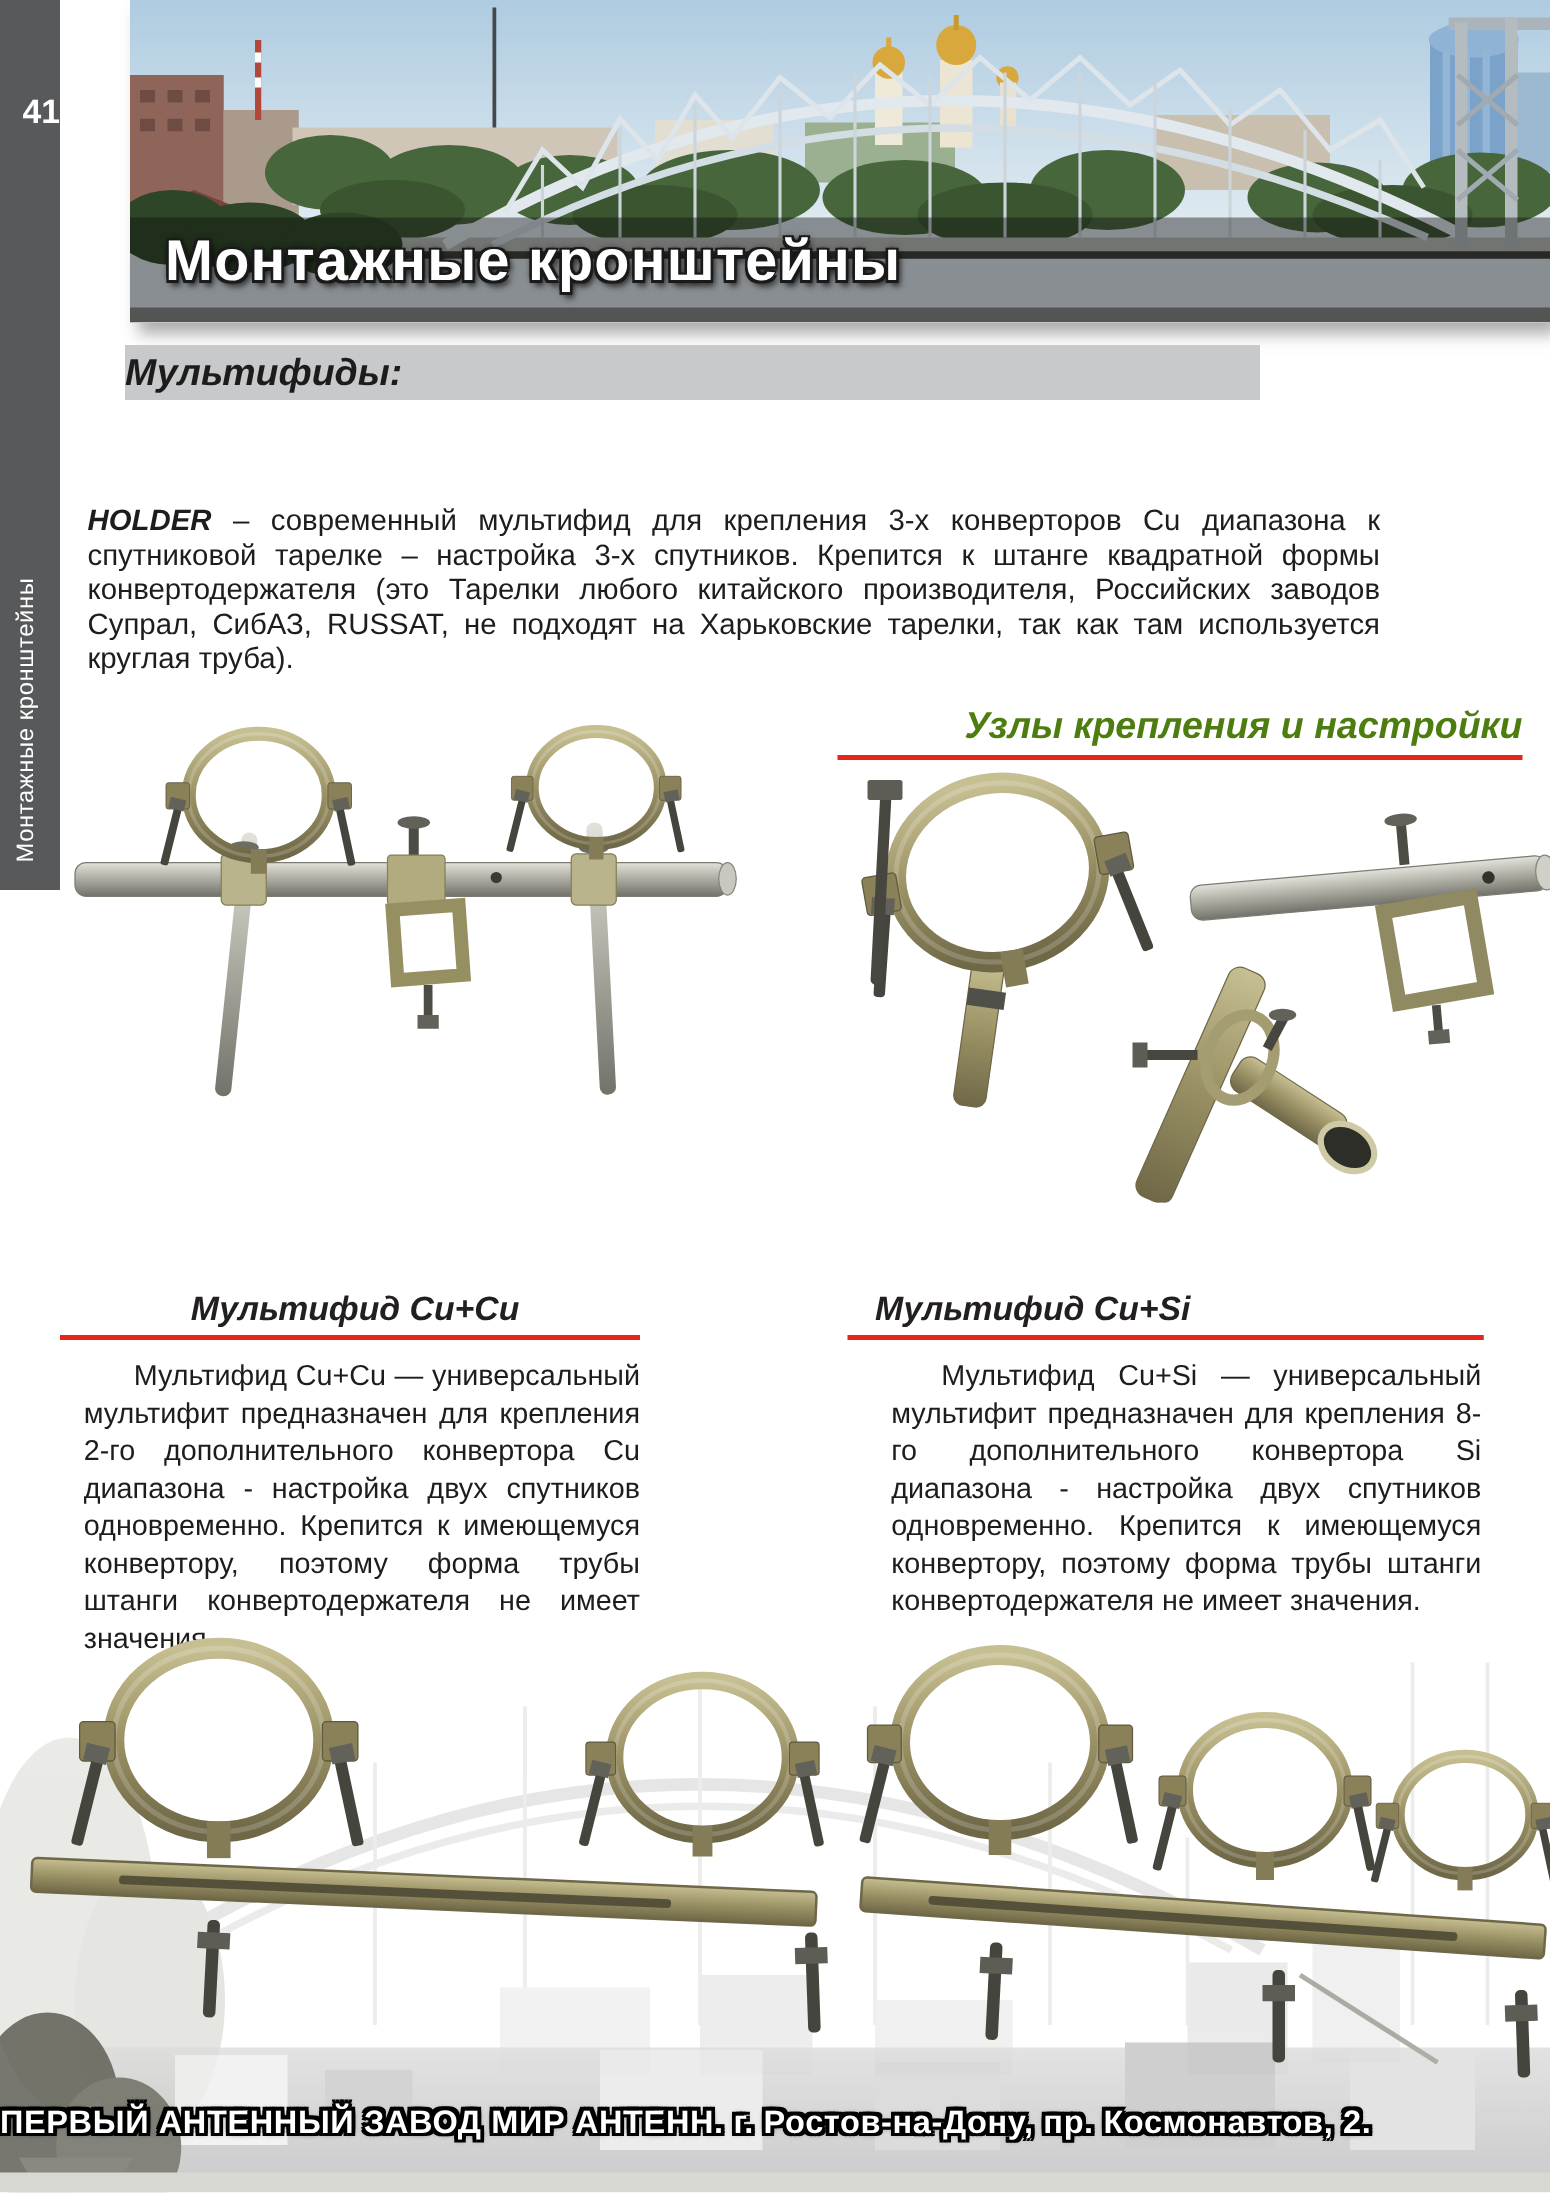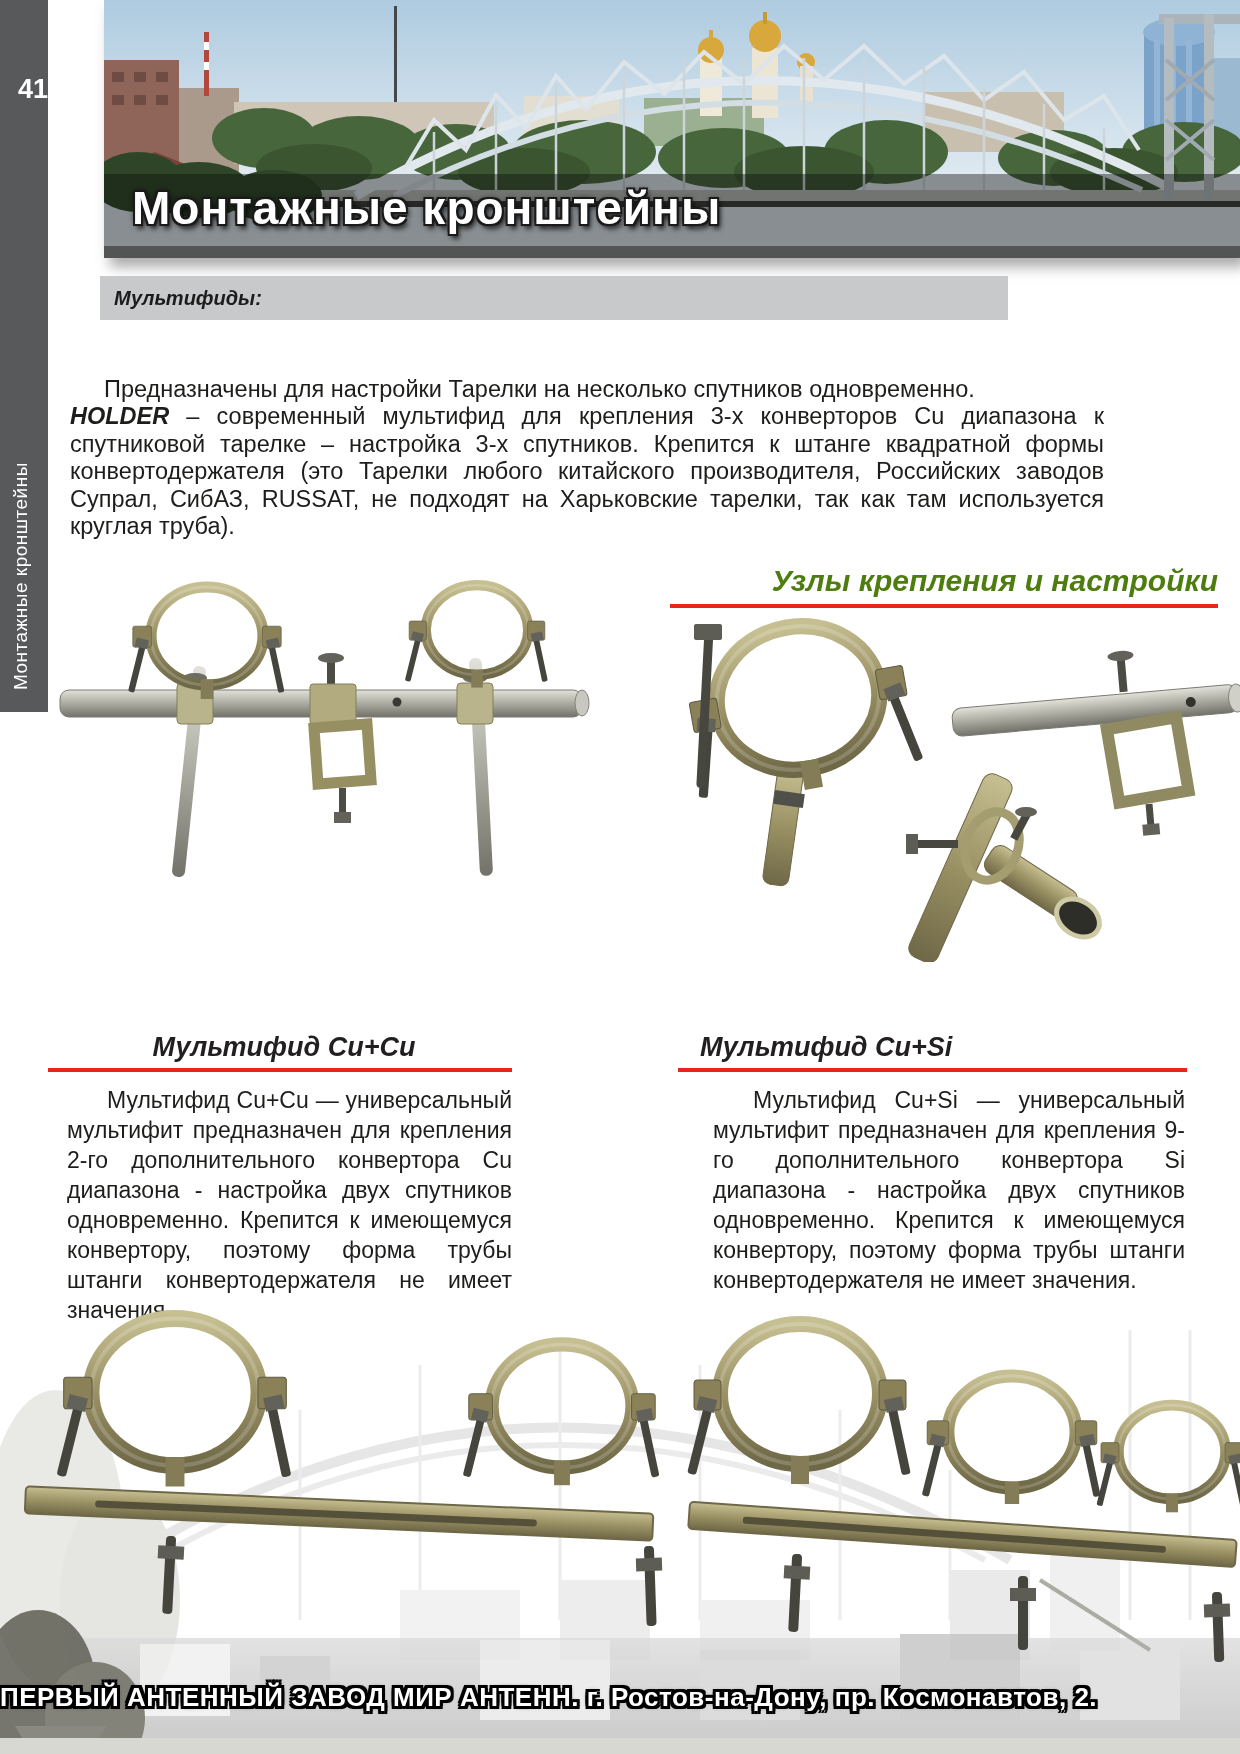--- a/index.html
+++ b/index.html
@@ -12,21 +12,21 @@
   .page-num{position:absolute;top:74px;left:0;width:48px;text-align:right;color:#fff;font-size:27px;font-weight:bold;}
   .side-label{position:absolute;top:350px;left:10px;height:340px;writing-mode:vertical-rl;transform:rotate(180deg);
     color:#fff;font-size:19px;white-space:nowrap;letter-spacing:.5px;}
   
   .banner{position:absolute;left:104px;top:0;width:1136px;height:258px;box-shadow:6px 9px 12px rgba(90,90,90,.5);}
   .banner svg{display:block;width:100%;height:100%;}
   .banner-title{position:absolute;left:28px;top:181px;font-size:46px;font-weight:bold;color:#fff;letter-spacing:1px;
     text-shadow:-2px -2px 0 #1a1a1a,2px -2px 0 #1a1a1a,-2px 2px 0 #1a1a1a,2px 2px 0 #1a1a1a,0 0 6px rgba(0,0,0,.85),3px 5px 5px rgba(0,0,0,.7);}
   
   .section-bar{position:absolute;left:100px;top:276px;width:908px;height:44px;background:#c8c9cb;}
-  .section-bar .txt{font-size:20px;font-weight:bold;font-style:italic;color:#1c1c1c;line-height:45px;padding-left:14px;}
+  .section-bar .txt{font-size:30px;font-weight:bold;font-style:italic;color:#1c1c1c;line-height:45px;}
   
   .intro{position:absolute;left:70px;top:352px;width:1034px;font-size:23.5px;line-height:27.6px;text-align:justify;text-indent:34px;}
   .intro .holder{font-weight:bold;font-style:italic;}
   
   .units-head{position:absolute;left:670px;top:564px;width:548px;text-align:right;font-size:30px;font-weight:bold;font-style:italic;color:#4d7c0f;}
   .units-underline{position:absolute;left:670px;top:604px;width:548px;height:4px;background:#e8251d;}
   
   .photo{position:absolute;}
   
   .col{position:absolute;top:1032px;}
@@ -186,21 +186,21 @@
     <rect x="0" y="174" width="1136" height="84" fill="rgba(15,15,15,0.42)"></rect>
     <rect x="0" y="246" width="1136" height="12" fill="rgba(28,28,22,0.5)"></rect>
   </svg>
   <div class="banner-title">Монтажные кронштейны</div>
 </div>
 
 <div class="section-bar">
   <div class="txt">Мультифиды:</div>
 </div>
 
-<p class="intro"><span>Предназначены для настройки  Тарелки на несколько спутников одновременно.</span><br>
+<p class="intro"><br>
 <span class="holder">HOLDER</span><span> – современный мультифид для крепления 3-х конверторов Cu диапазона к спутниковой тарелке – настройка 3-х спутников. Крепится к штанге квадратной формы конвертодержателя (это Тарелки любого китайского производителя, Российских заводов Супрал, СибАЗ, RUSSAT, не подходят на Харьковские тарелки, так как там используется круглая труба).</span></p>
 
 <div class="units-head">Узлы крепления и настройки</div>
 <div class="units-underline"></div>
 
 <svg class="photo" style="left:25px;top:578px;width:615px;height:302px" viewBox="0 0 615 302">
 
   <rect x="168" y="88" width="13" height="212" rx="6" fill="url(#steel)" transform="rotate(6 174 94)"></rect>
   <rect x="444" y="80" width="13" height="218" rx="6" fill="url(#steel)" transform="rotate(-3 450 86)"></rect>
 
@@ -258,21 +258,21 @@
 </svg>
 
 <div class="col col-l">
   <h3>Мультифид Cu+Cu</h3>
   <div class="rule"></div>
   <p>Мультифид Cu+Cu — универсальный мультифит предназначен для крепления 2-го дополнительного конвертора Cu диапазона - настройка двух спутников одновременно. Крепится к имеющемуся конвертору, поэтому форма трубы штанги конвертодержателя не имеет значения.</p>
 </div>
 <div class="col col-r">
   <h3>Мультифид Cu+Si</h3>
   <div class="rule"></div>
-  <p>Мультифид Cu+Si — универсальный мультифит предназначен для крепления 9-го дополнительного конвертора Si диапазона - настройка двух спутников одновременно. Крепится к имеющемуся конвертору, поэтому форма трубы штанги конвертодержателя не имеет значения.</p>
+  <p>Мультифид Cu+Si — универсальный мультифит предназначен для крепления 8-го дополнительного конвертора Si диапазона - настройка двух спутников одновременно. Крепится к имеющемуся конвертору, поэтому форма трубы штанги конвертодержателя не имеет значения.</p>
 </div>
 
 <div class="bottom-scene">
   <svg viewBox="0 0 1240 514" preserveAspectRatio="none">
 
     <g opacity="0.45">
       <path d="M140,310 Q560,60 1010,320" fill="none" stroke="#c9c9c9" stroke-width="10"></path>
       <path d="M170,310 Q565,95 985,320" fill="none" stroke="#d4d4d4" stroke-width="6"></path>
       <g stroke="#d6d6d6" stroke-width="3">
         <line x1="300" y1="170" x2="300" y2="380"></line>

